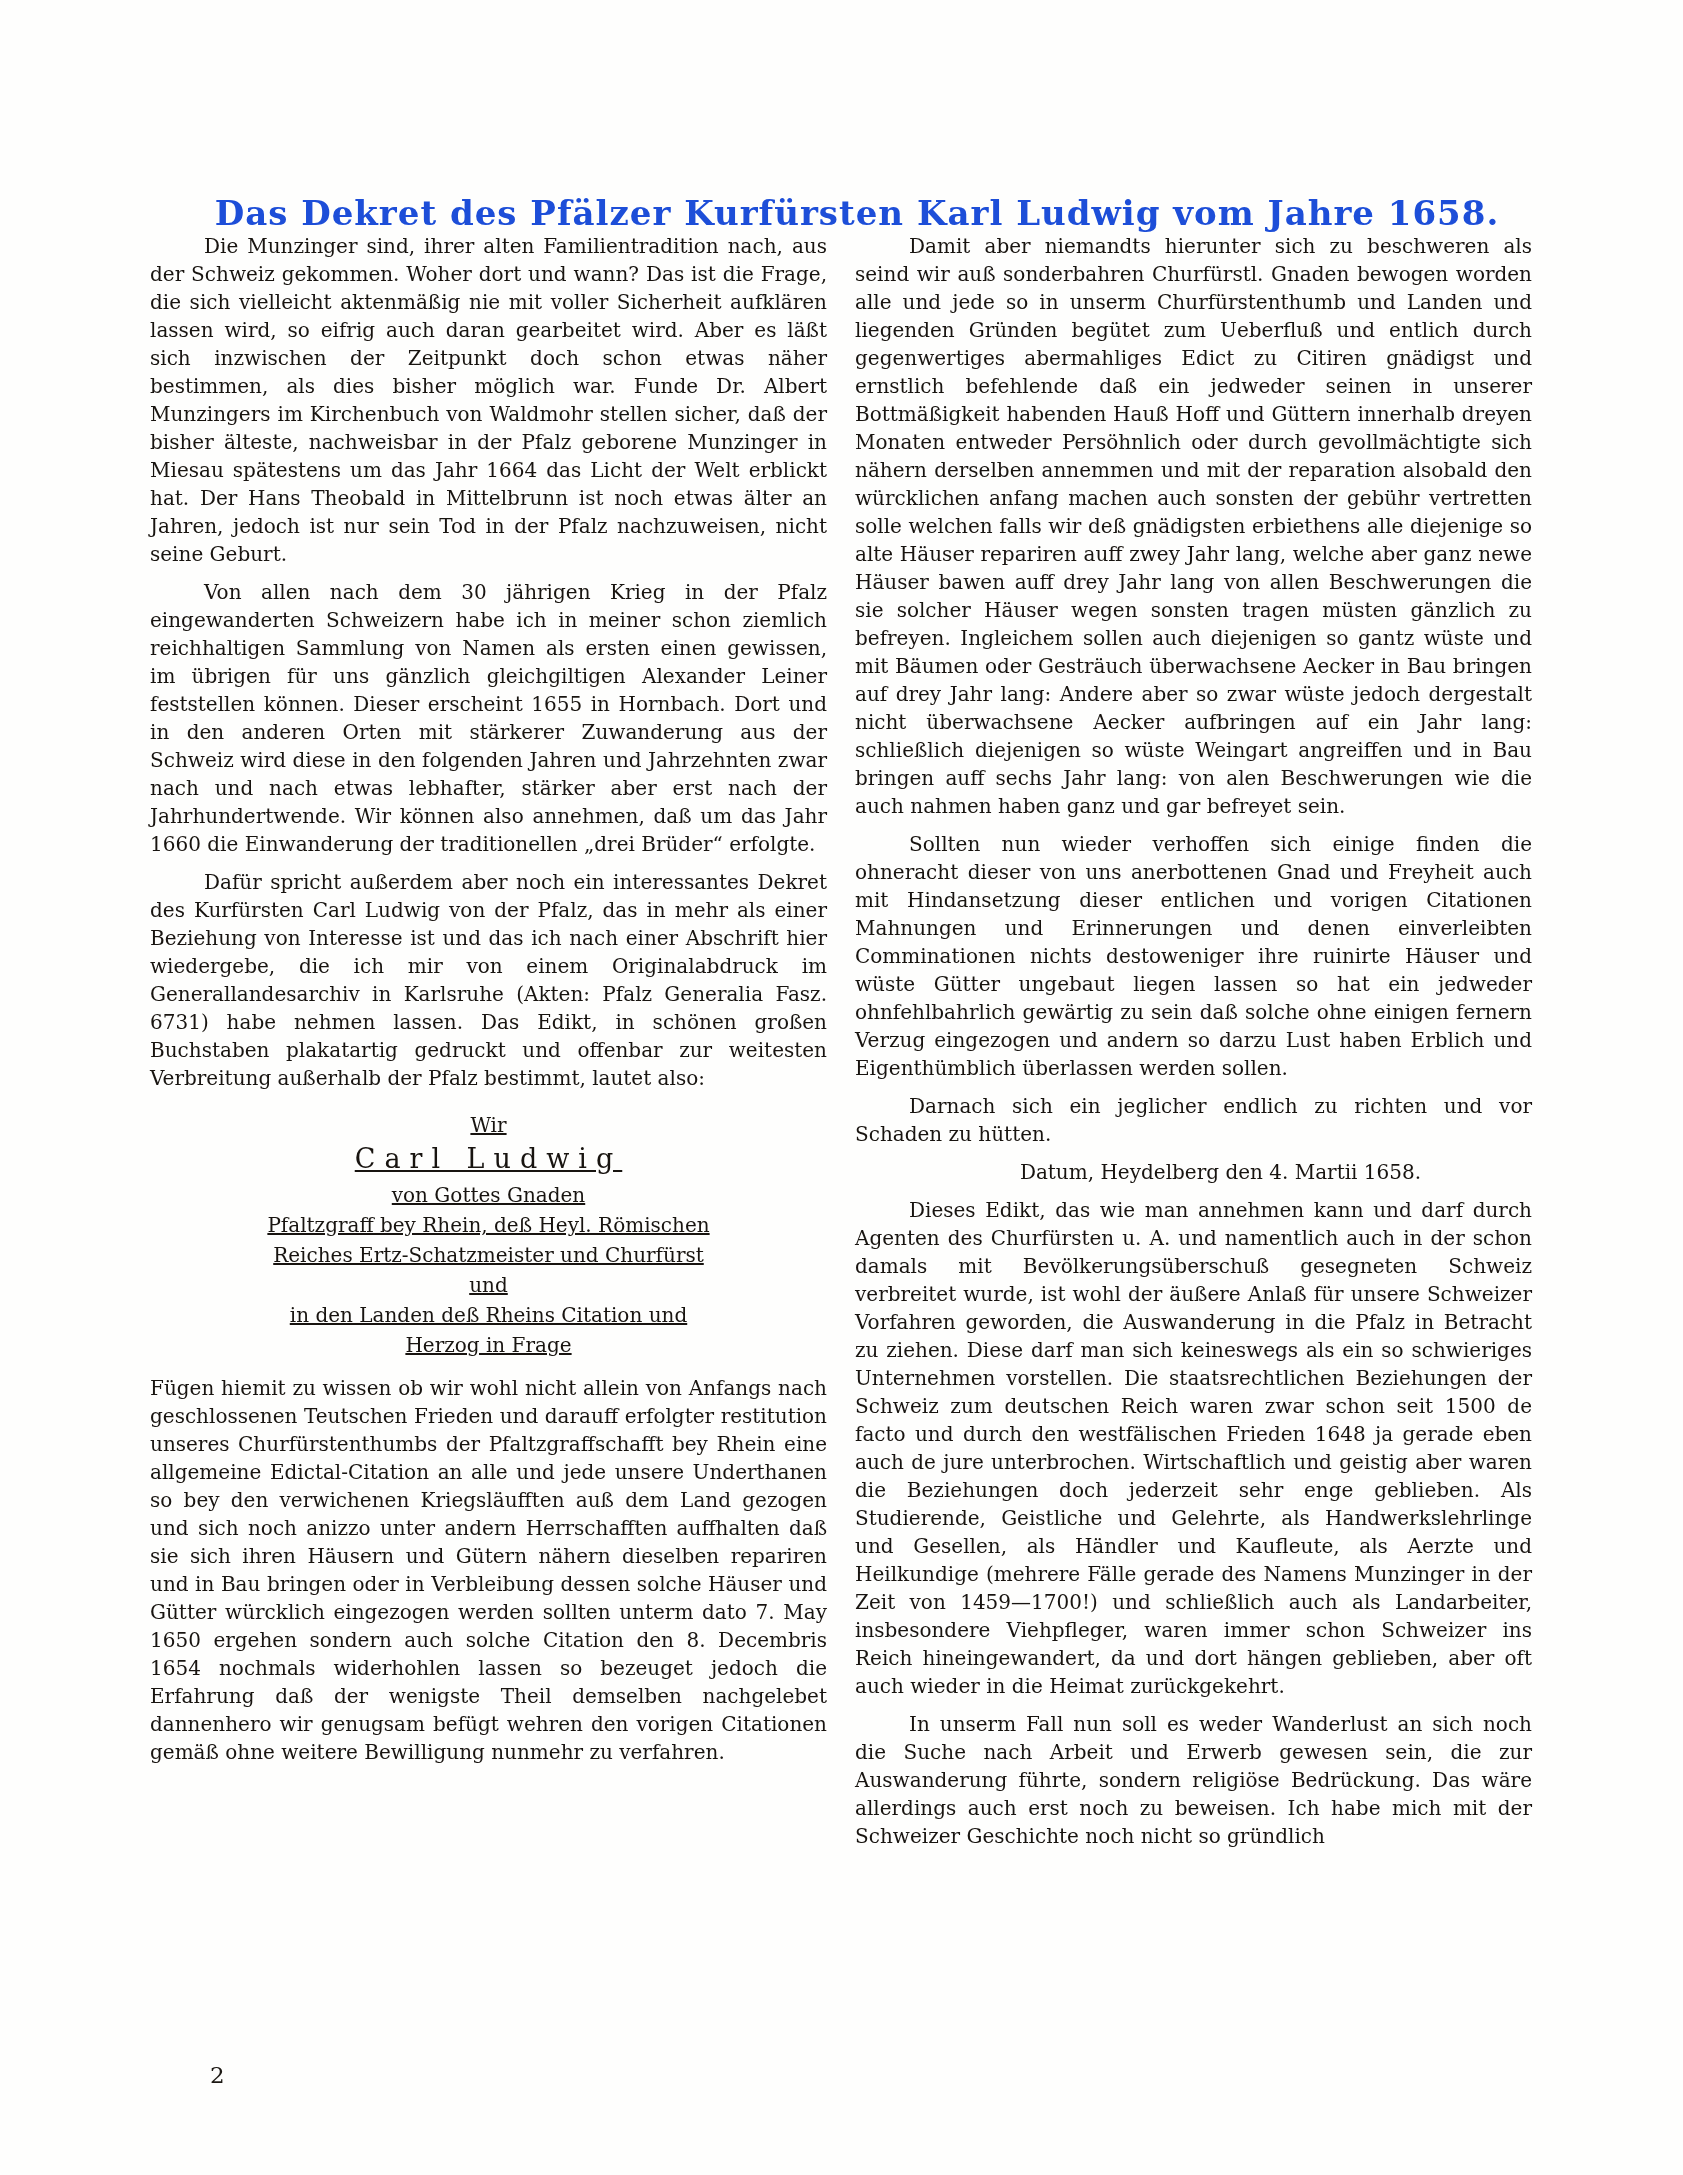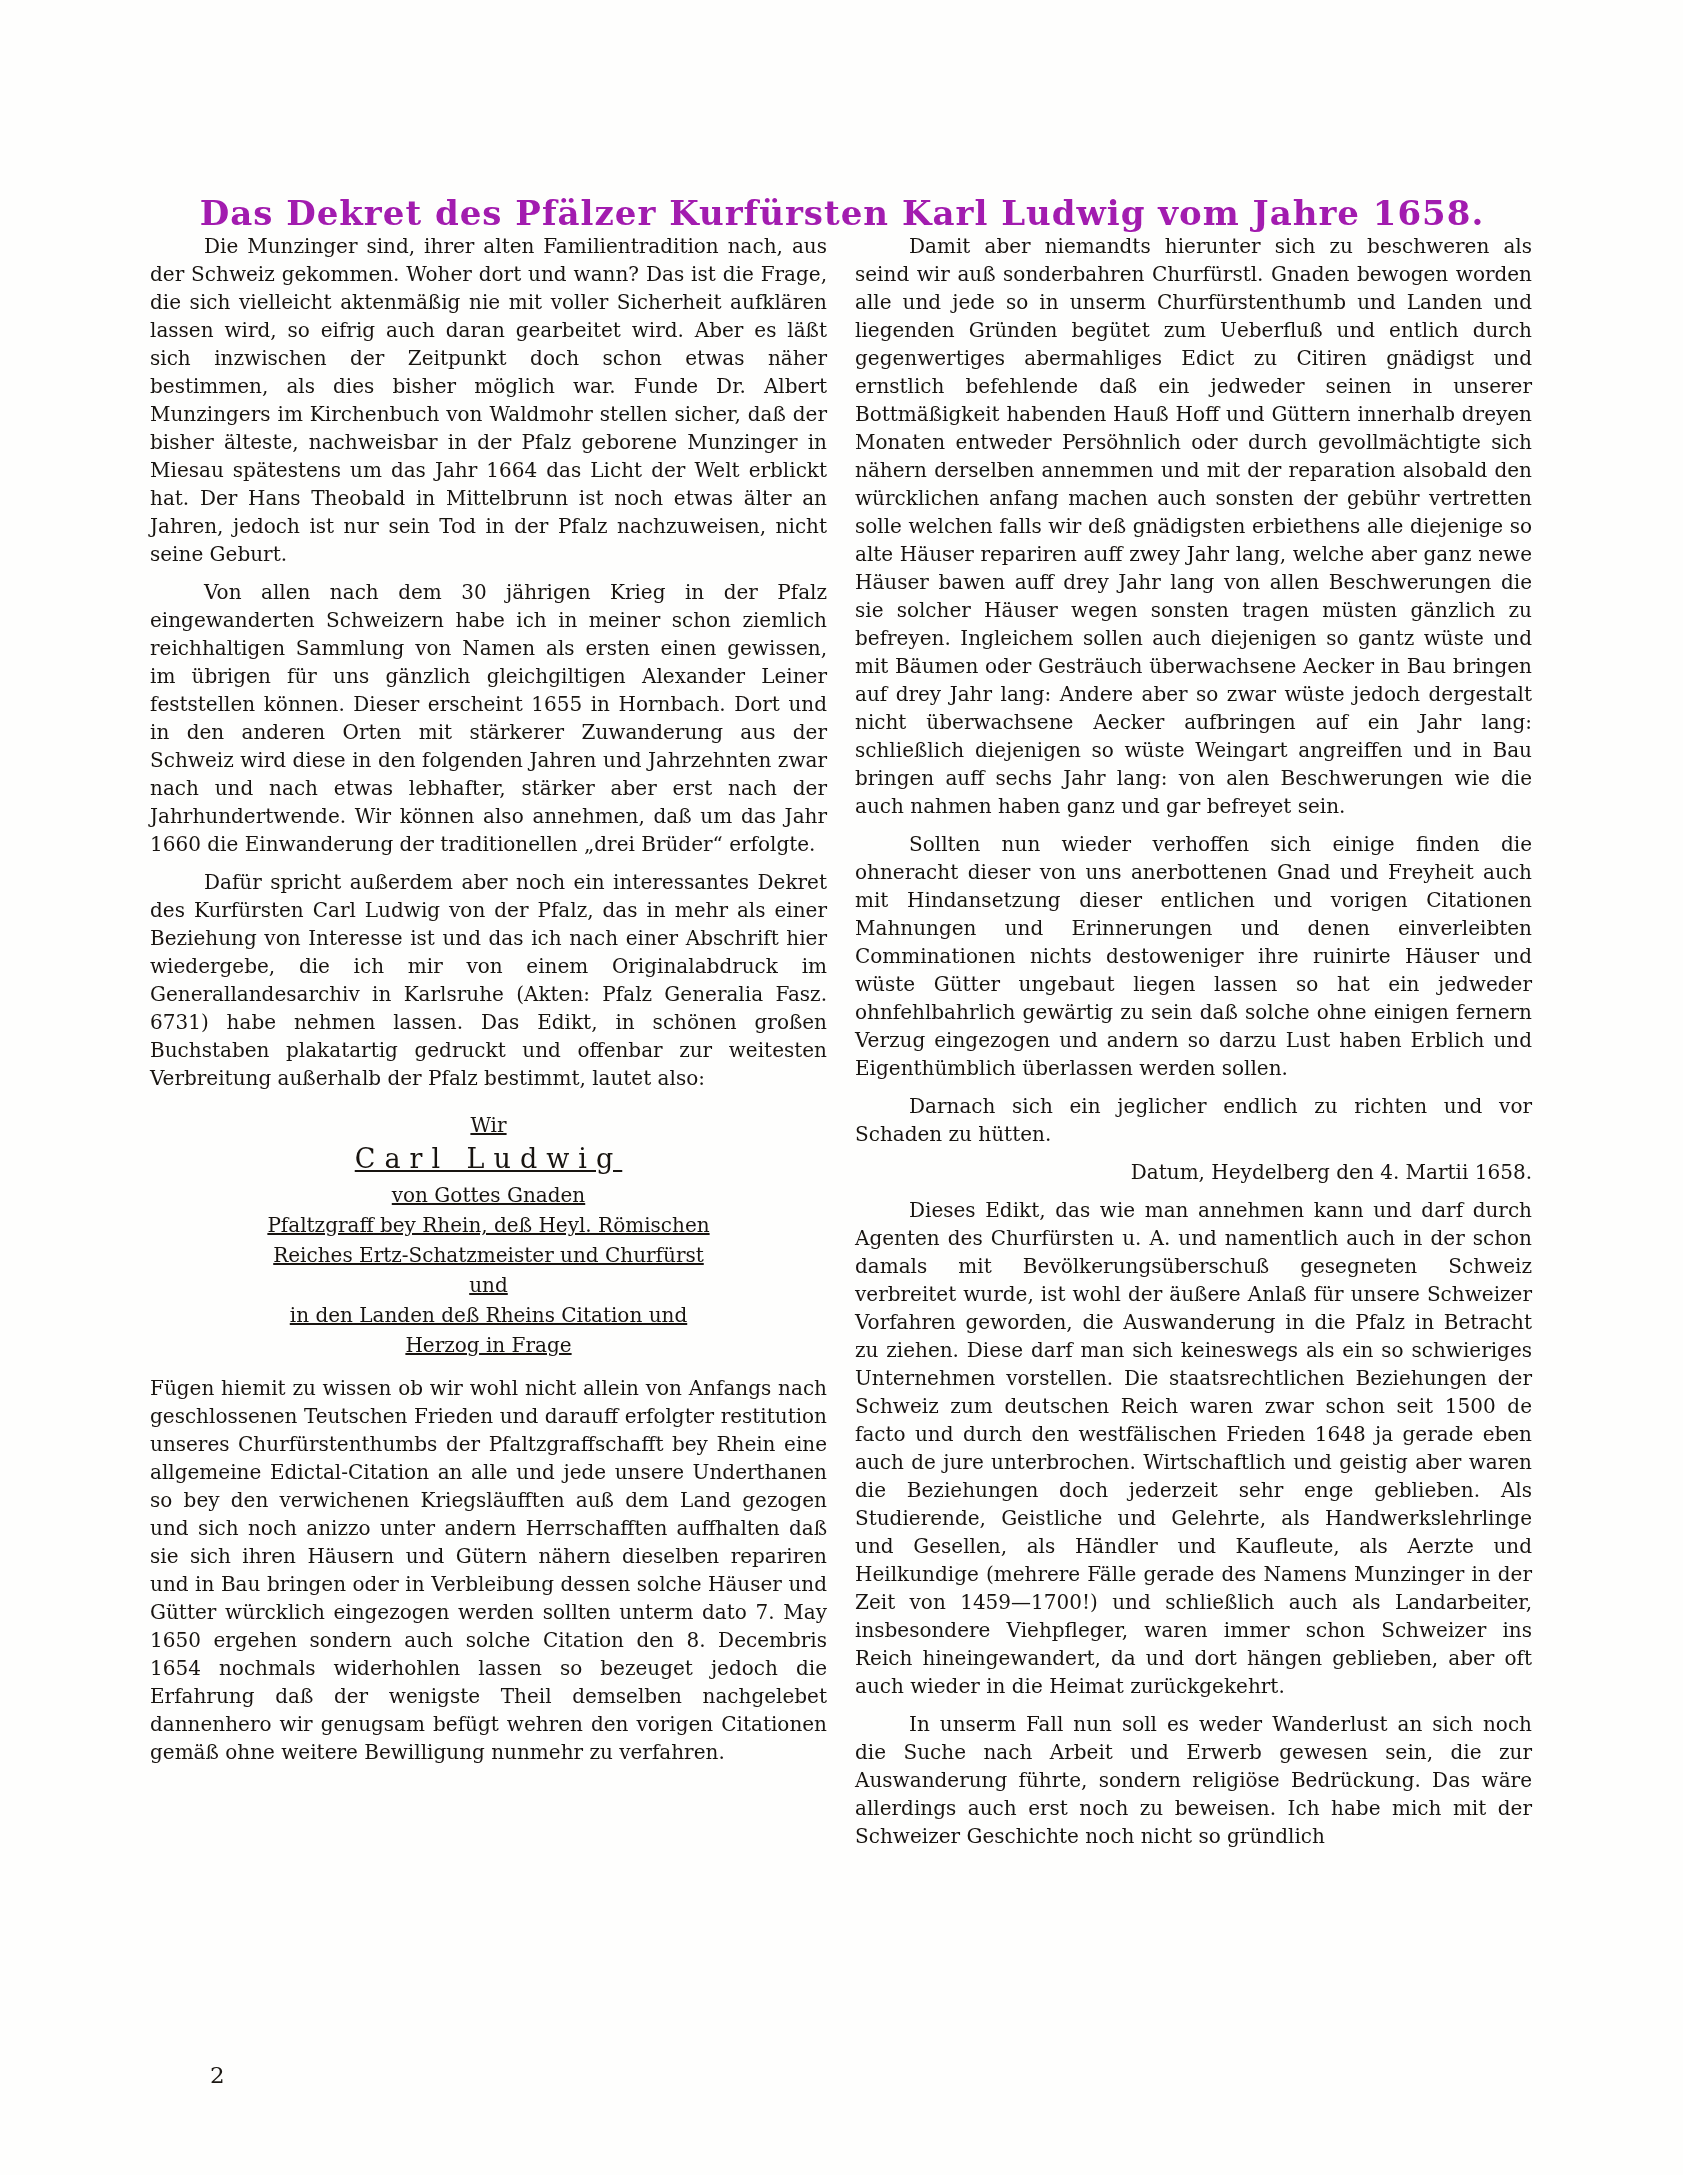--- a/index.html
+++ b/index.html
@@ -9,42 +9,42 @@
     height: 2175px;
     background: #fefefdl;
     background-color: #fefefd;
     font-family: "DejaVu Serif", "Liberation Serif", serif;
     color: #181410;
     overflow: hidden;
   }
   .page-title {
     position: absolute;
     top: 170px;
-    left: 149px;
+    left: 164px;
     width: 1386px;
     text-align: center;
     font-size: 34px;
     font-weight: bold;
     letter-spacing: 1px;
-    color: #a21caf;
+    color: #1d4ed8;
   }
   .column {
     position: absolute;
     top: 232px;
     width: 677px;
     font-size: 20px;
     line-height: 28px;
     text-align: justify;
   }
   .column-left  { left: 150px; }
   .column-right { left: 855px; }
   .column p { margin: 0 0 10px 0; }
   .column p.indent { text-indent: 54px; }
   .column p.no-indent { text-indent: 0; }
-  .column p.single-line { text-align: right; }
+  .column p.single-line { text-align: center; }
   .proclamation {
     text-align: center;
     margin: 18px 0 14px 0;
     line-height: 30px;
     text-decoration: underline;
   }
   .proc-line { display: block; }
   .proc-line.proc-wir { margin-bottom: 2px; }
   .proc-line.proc-name {
     font-size: 27px;

